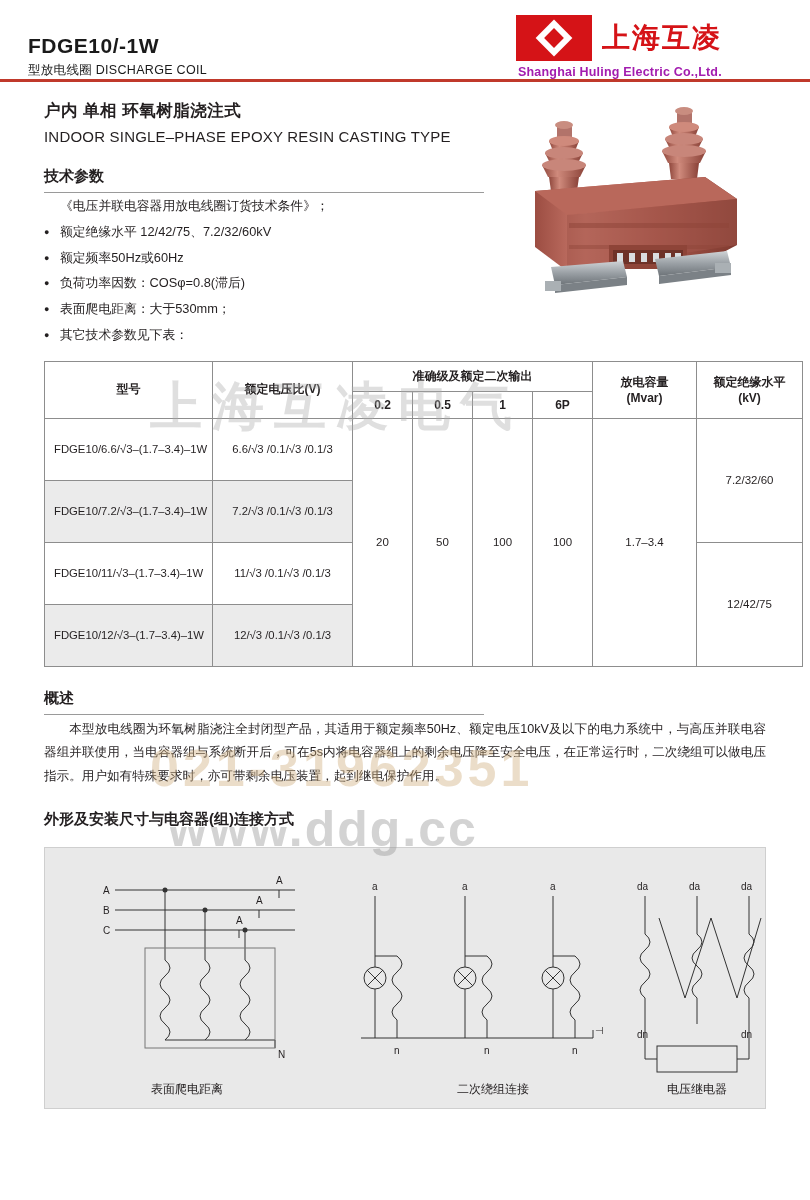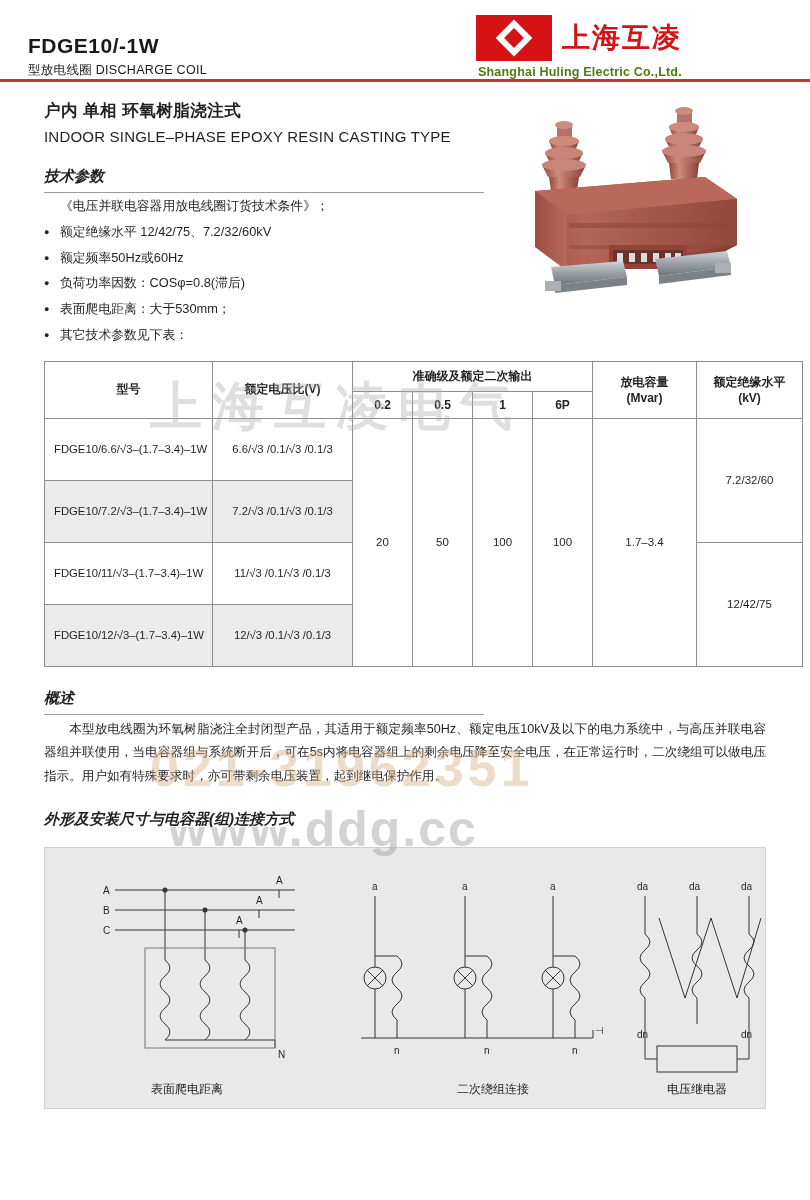--- a/index.html
+++ b/index.html
@@ -33,21 +33,21 @@
     color: #1a1a1a;
     line-height: 1.1;
   }
   .header-sub {
     font-size: 12.5px;
     color: #1a1a1a;
     margin-top: 5px;
     letter-spacing: 0.3px;
   }
   .header-right {
-    width: 334px;
+    width: 294px;
     background: #ffffff;
     display: flex;
     flex-direction: column;
     justify-content: center;
     align-items: flex-start;
     position: relative;
   }
   .logo-row { display:flex; align-items:center; gap:10px; }
   .logo-mark {
     width: 76px; height: 46px;
@@ -70,21 +70,21 @@
   .logo-cn {
     font-size: 28px;
     font-weight: bold;
     color: #d51317;
     letter-spacing: 2px;
     font-family: "DejaVu Sans", sans-serif;
   }
   .logo-en {
     font-size: 12.5px;
     font-weight: bold;
-    color: #4d7c0f;
+    color: #a21caf;
     margin-top: 4px;
     letter-spacing: 0.2px;
     padding-left: 2px;
   }
 
   
   .prod-block { padding: 18px 28px 0 44px; }
   .prod-cn { font-size: 16.5px; font-weight: bold; letter-spacing:0.5px; }
   .prod-en { font-size: 15px; margin-top: 6px; letter-spacing: 0.2px; }
 
@@ -92,21 +92,21 @@
   .sec-head {
     margin: 22px 0 10px 0;
     font-size: 15px;
     font-weight: bold;
     position: relative;
   }
   .sec-head .rule {
     position:absolute; left:0; right:0; bottom:-7px;
     border-bottom: 1px solid #9a9a9a;
   }
-  .sec-head span.txt { background:#fff; padding-right:6px; position:relative; z-index:2;font-style:italic;}
+  .sec-head span.txt { background:#fff; padding-right:6px; position:relative; z-index:2;}
 
   
   .specs { padding: 0 28px 0 44px; }
   .spec-li {
     font-size: 12.8px;
     line-height: 1.55;
     margin: 6px 0;
     padding-left: 16px;
     position: relative;
   }

